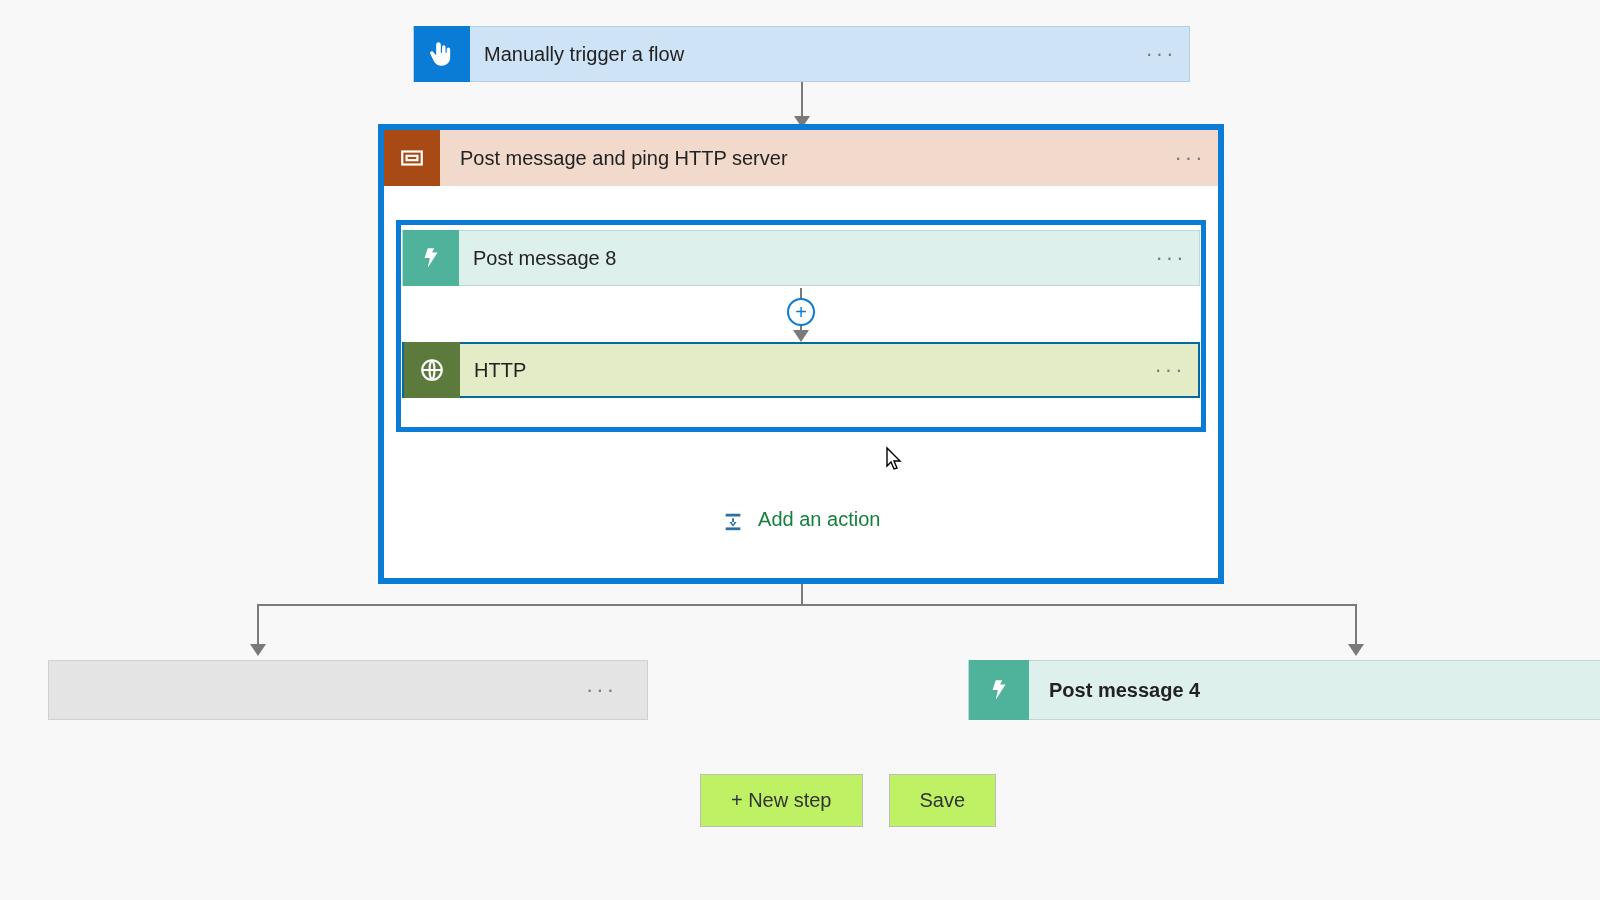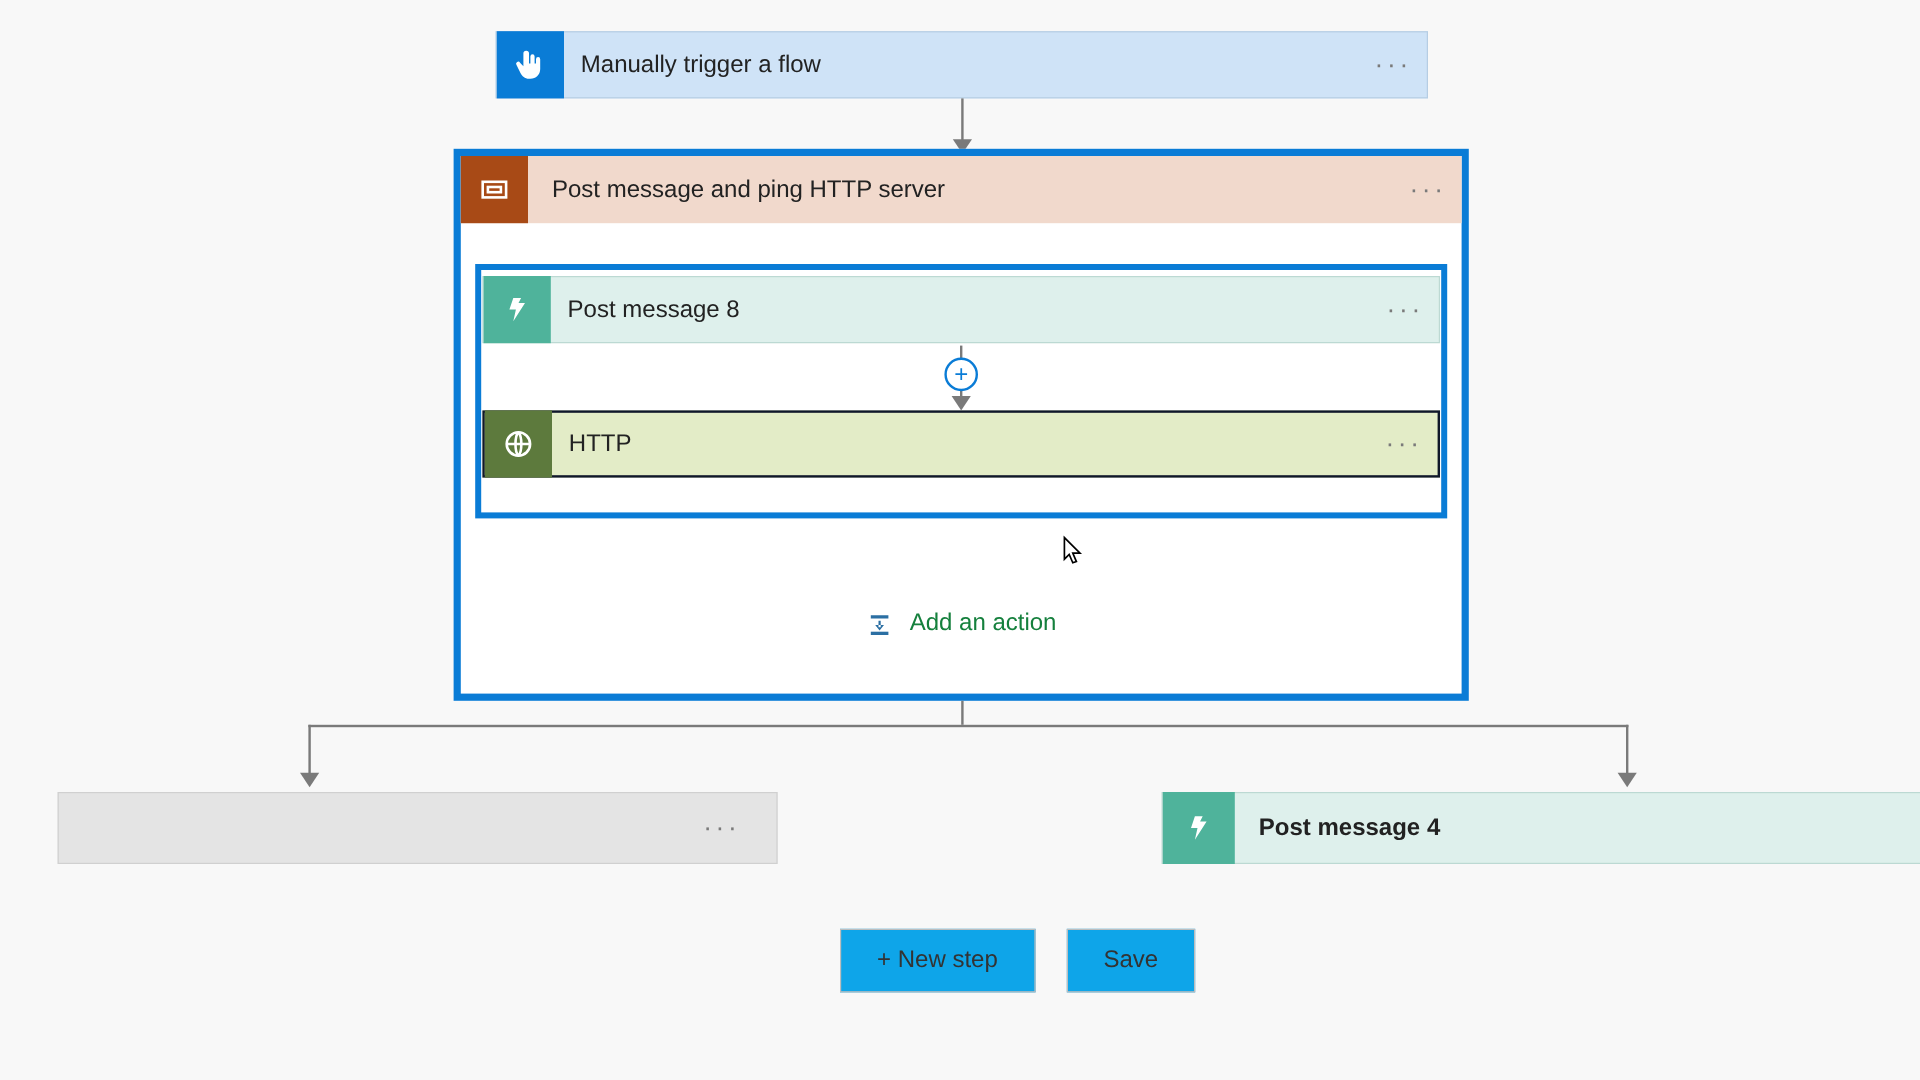--- a/index.html
+++ b/index.html
@@ -23,21 +23,21 @@
   
   #inner-group{position:absolute;left:12px;top:90px;width:810px;height:212px;border:5px solid #0a7cd6;}
   
   #postmsg5{position:absolute;left:18px;top:100px;width:798px;height:56px;background:#def0ec;border:1px solid #bcd9d3;}
   #postmsg5 .icon-box{background:#4fb39b;}
   
   #inner-connector{position:absolute;left:416px;top:158px;width:2px;height:48px;background:#7a7a7a;}
   #inner-plus{position:absolute;left:403px;top:168px;width:28px;height:28px;border:2px solid #0a7cd6;border-radius:50%;background:#fff;color:#0a7cd6;display:flex;align-items:center;justify-content:center;font-size:20px;}
   #inner-arrow-head{position:absolute;left:409px;top:200px;width:0;height:0;border-left:8px solid transparent;border-right:8px solid transparent;border-top:12px solid #7a7a7a;}
   
-  #http{position:absolute;left:18px;top:212px;width:798px;height:56px;background:#e3ecc7;border:2px solid #0f172a;}
+  #http{position:absolute;left:18px;top:212px;width:798px;height:56px;background:#e3ecc7;border:2px solid #0369a1;}
   #http .icon-box{background:#5d7a3d;}
   
   #add-action{position:absolute;left:0;right:0;top:378px;text-align:center;color:#15803d;font-size:20px;}
   #add-action .ico{display:inline-block;vertical-align:middle;margin-right:10px;}
   
   #conn1{position:absolute;left:753px;top:82px;width:2px;height:42px;background:#7a7a7a;}
   #conn1-arrow{position:absolute;left:746px;top:116px;width:0;height:0;border-left:8px solid transparent;border-right:8px solid transparent;border-top:12px solid #7a7a7a;}
   
   #branch-v{position:absolute;left:753px;top:584px;width:2px;height:20px;background:#7a7a7a;}
   #branch-h{position:absolute;left:209px;top:604px;width:1100px;height:2px;background:#7a7a7a;}
@@ -47,21 +47,21 @@
   #branch-r-arrow{position:absolute;left:1300px;top:644px;width:0;height:0;border-left:8px solid transparent;border-right:8px solid transparent;border-top:12px solid #7a7a7a;}
   
   #left-branch{position:absolute;left:0;top:660px;width:600px;height:60px;background:#e4e4e4;border:1px solid #d0d0d0;display:flex;align-items:center;}
   #left-branch .menu{margin-left:auto;margin-right:30px;color:#7a7a7a;font-size:22px;letter-spacing:3px;}
   
   #right-branch{position:absolute;left:920px;top:660px;width:680px;height:60px;background:#def0ec;border:1px solid #bcd9d3;display:flex;align-items:center;font-weight:bold;}
   #right-branch .icon-box{background:#4fb39b;width:60px;height:60px;display:flex;align-items:center;justify-content:center;}
   #right-branch .title{padding-left:20px;font-size:20px;}
   
   #footer{position:absolute;left:0;right:0;top:774px;display:flex;justify-content:center;gap:26px;}
-  .btn{background:#0ea5e9;border:1px solid #bdbdbd;padding:14px 30px;font-size:20px;color:#333;cursor:pointer;}
+  .btn{background:#bef264;border:1px solid #bdbdbd;padding:14px 30px;font-size:20px;color:#333;cursor:pointer;}
   
   #cursor{position:absolute;left:837px;top:446px;pointer-events:none;}
   
   svg{display:block;}
 </style>
 </head>
 <body>
 <div class="canvas">
 
   <div id="trigger" class="card">

